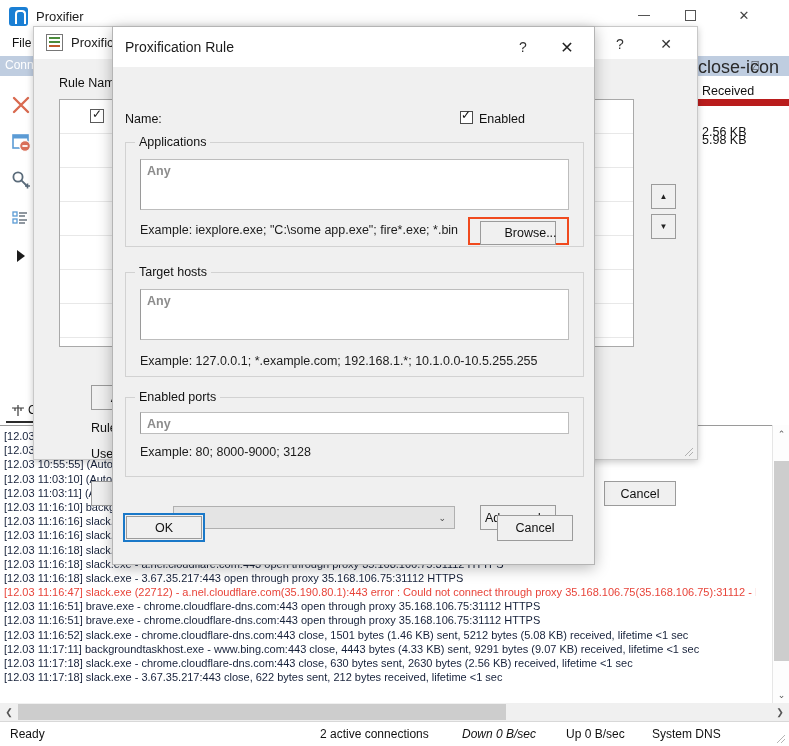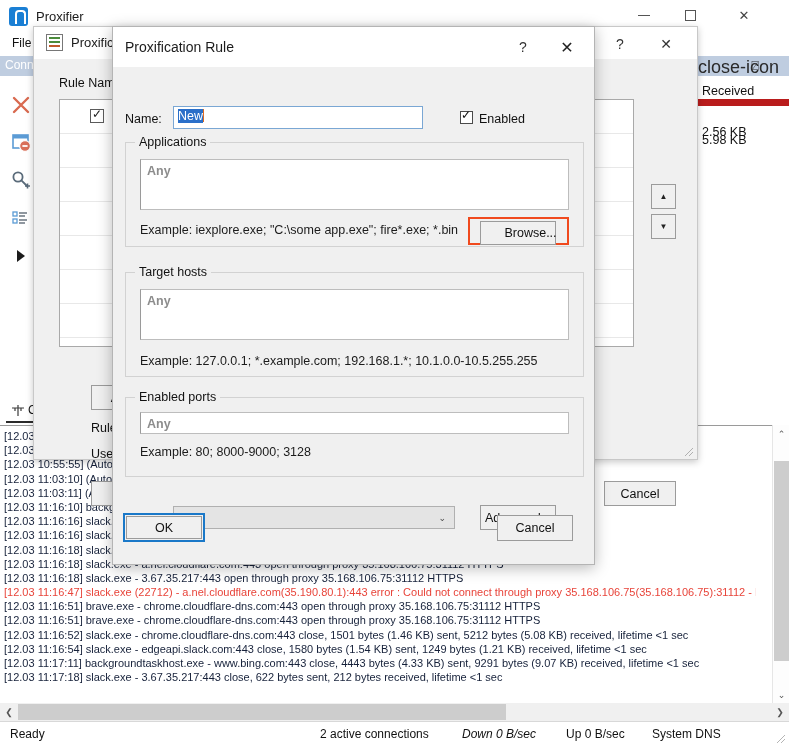--- a/index.html
+++ b/index.html
@@ -213,22 +213,22 @@
           <div class="log-line">[12.03 11:16:10] backgro</div>
           <div class="log-line">[12.03 11:16:16] slack.exe</div>
           <div class="log-line">[12.03 11:16:16] slack.exe</div>
           <div class="log-line">[12.03 11:16:18] slack.exe - edgeapi.slack.com:443 open through proxy 35.168.106.75:31112 HTTPS</div>
           <div class="log-line">[12.03 11:16:18] slack.exe - a.nel.cloudflare.com:443 open through proxy 35.168.106.75:31112 HTTPS</div>
           <div class="log-line">[12.03 11:16:18] slack.exe - 3.67.35.217:443 open through proxy 35.168.106.75:31112 HTTPS</div>
           <div class="log-line log-err">[12.03 11:16:47] slack.exe (22712) - a.nel.cloudflare.com(35.190.80.1):443 error : Could not connect through proxy 35.168.106.75(35.168.106.75):31112 - Reading proxy reply on a c</div>
           <div class="log-line">[12.03 11:16:51] brave.exe - chrome.cloudflare-dns.com:443 open through proxy 35.168.106.75:31112 HTTPS</div>
           <div class="log-line">[12.03 11:16:51] brave.exe - chrome.cloudflare-dns.com:443 open through proxy 35.168.106.75:31112 HTTPS</div>
           <div class="log-line">[12.03 11:16:52] slack.exe - chrome.cloudflare-dns.com:443 close, 1501 bytes (1.46 KB) sent, 5212 bytes (5.08 KB) received, lifetime &lt;1 sec</div>
-          <div class="log-line">[12.03 11:16:54] slack.exe - edgeapi.slack.com:443 close, 1580 bytes (1.54 KB) sent, 1249 bytes (1.21 KB) received, lifetime &lt;1 sec</div>
           <div class="log-line">[12.03 11:17:11] backgroundtaskhost.exe - www.bing.com:443 close, 4443 bytes (4.33 KB) sent, 9291 bytes (9.07 KB) received, lifetime &lt;1 sec</div>
+          <div class="log-line">[12.03 11:17:18] slack.exe - chrome.cloudflare-dns.com:443 close, 630 bytes sent, 2630 bytes (2.56 KB) received, lifetime &lt;1 sec</div>
           <div class="log-line">[12.03 11:17:18] slack.exe - 3.67.35.217:443 close, 622 bytes sent, 212 bytes received, lifetime &lt;1 sec</div>
         </div>
     </div>
 
     <div class="vsb">
       <div class="vsb-up">⌃</div>
       <div class="vsb-thumb"></div>
       <div class="vsb-dn">⌄</div>
     </div>
 
@@ -292,23 +292,20 @@
   <div class="dlg">
     <div class="dlg-title">
       <div class="dlg-tt">Proxification Rule</div>
       <div class="dlg-help">?</div>
       <div class="dlg-x">✕</div>
     </div>
 
     <div class="dlg-body">
 
       <div class="f-label" style="left:12px; top:45px;">Name:</div>
-      <div class="inp" style="left:60px; top:39px; width:250px; height:23px;">
-        <span class="sel-text">New</span><span class="caret"></span>
-      </div>
       <span class="chk" style="left:347px; top:44px;"></span>
       <div class="f-label" style="left:366px; top:45px;">Enabled</div>
 
       <div class="grp" style="left:12px; top:75px; width:459px; height:105px;"></div>
       <div class="grp-lg" style="left:22px; top:68px;">Applications</div>
       <div class="area" style="left:27px; top:92px; width:429px; height:51px;">
         <div class="area-any">Any</div>
       </div>
       <div class="ex" style="left:27px; top:156px;">Example: iexplore.exe; "C:\some app.exe"; fire*.exe; *.bin</div>
       <div class="browse-hl" style="left:355px; top:150px; width:101px; height:28px;"></div>

